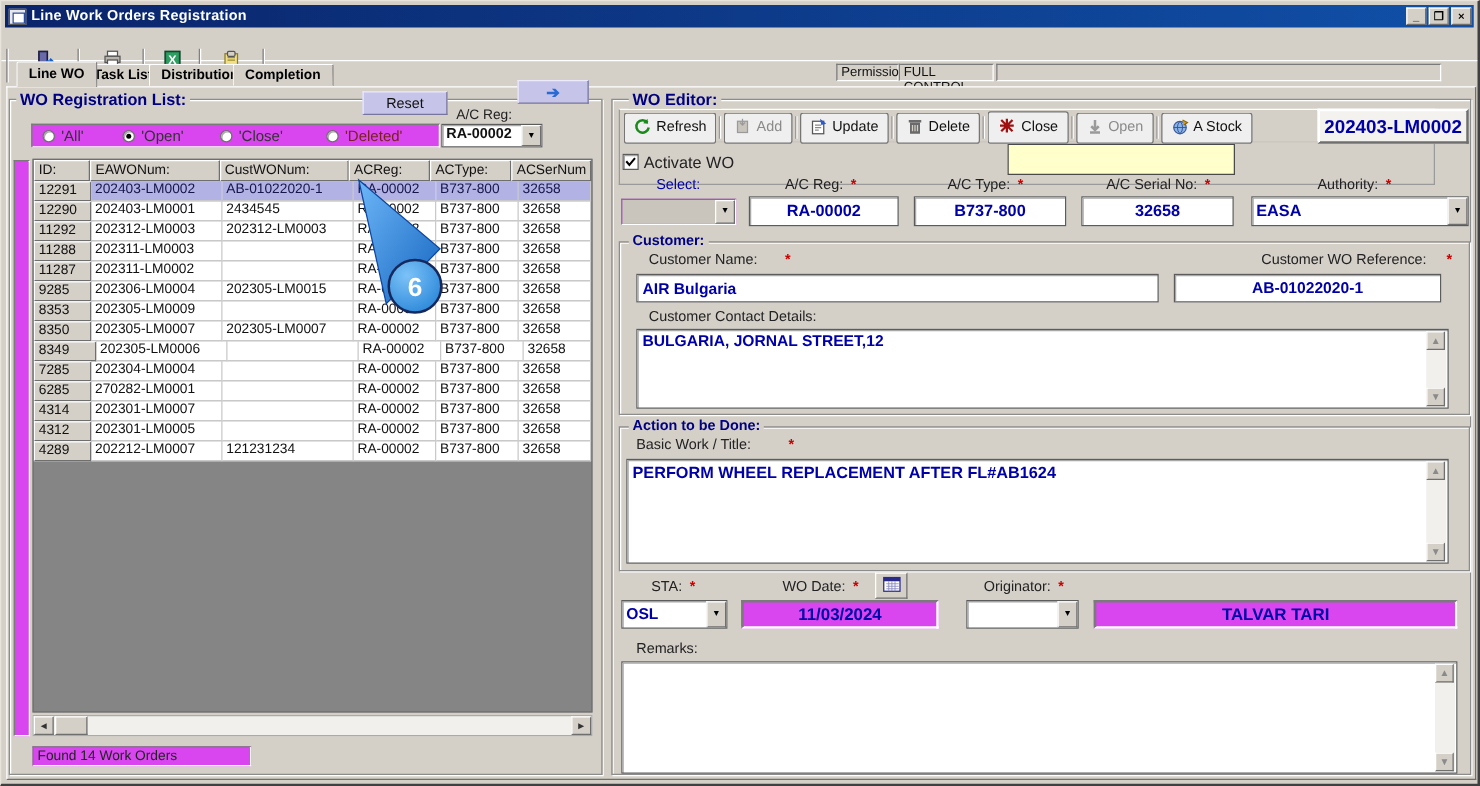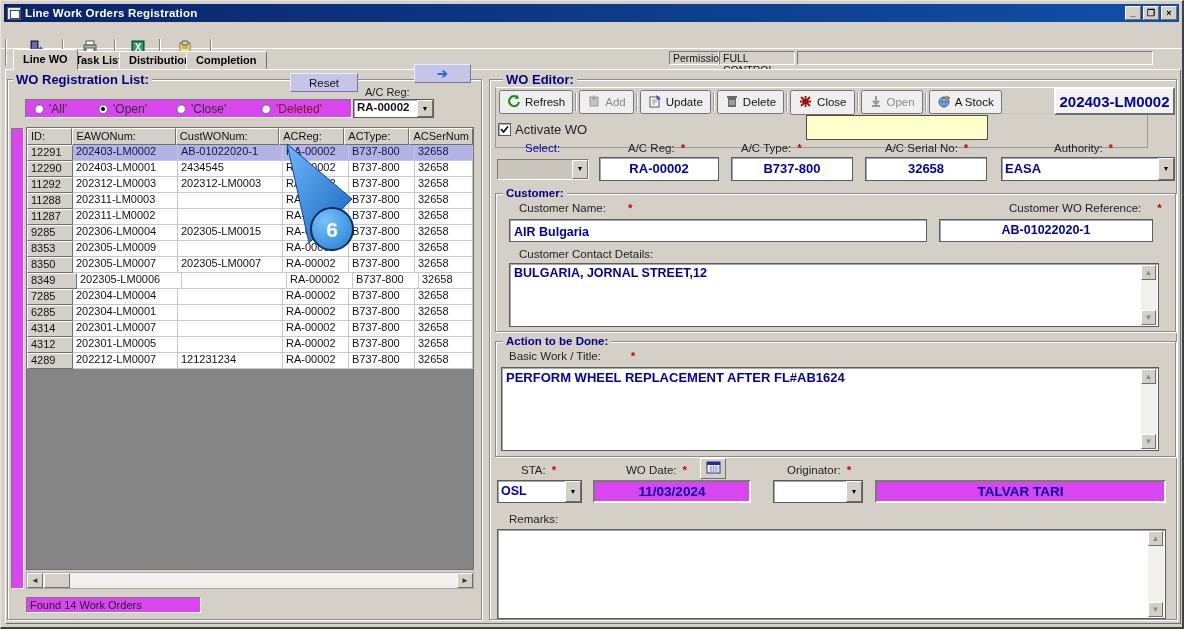--- a/index.html
+++ b/index.html
@@ -275,21 +275,21 @@
         <div class="trow">
           <span class="idc" style="width: 46px;">7285</span>
           <span class="dc" style="width: 105px;">202304-LM0004</span>
           <span class="dc" style="width: 105px;"></span>
           <span class="dc" style="width: 66px;">RA-00002</span>
           <span class="dc" style="width: 66px;">B737-800</span>
           <span class="dc" style="flex: 1 1 0%;">32658</span>
         </div>
         <div class="trow">
           <span class="idc" style="width: 46px;">6285</span>
-          <span class="dc" style="width: 105px;">202304-LM0001</span>
+          <span class="dc" style="width: 105px;">270282-LM0001</span>
           <span class="dc" style="width: 105px;"></span>
           <span class="dc" style="width: 66px;">RA-00002</span>
           <span class="dc" style="width: 66px;">B737-800</span>
           <span class="dc" style="flex: 1 1 0%;">32658</span>
         </div>
         <div class="trow">
           <span class="idc" style="width: 46px;">4314</span>
           <span class="dc" style="width: 105px;">202301-LM0007</span>
           <span class="dc" style="width: 105px;"></span>
           <span class="dc" style="width: 66px;">RA-00002</span>
@@ -400,21 +400,21 @@
           <path d="M2 5 L4.5 8 L9 2.5" stroke="#000" stroke-width="1.6" fill="none"></path>
         </svg>
     </span>
     <span class="lbl" style="position:static;font-size:13px;color:#222;">Activate WO</span>
   </span>
   <div class="abs" style="left:805px;top:114px;width:182px;height:25px;background:#ffffcc;border:1px solid #4a4a4a;"></div>
 
   <span class="lbl" style="left:524px;top:141px;color:#0000a8;background:transparent;">
     <span>Select:</span></span>
   <span class="lbl" style="left:627px;top:141px;"><span>A/C Reg:</span><span class="req">*</span></span>
-  <span class="lbl" style="left:740px;top:141px;"><span>A/C Type:</span><span class="req">*</span></span>
+  <span class="lbl" style="left:757px;top:141px;"><span>A/C Type:</span><span class="req">*</span></span>
   <span class="lbl" style="left:884px;top:141px;"><span>A/C Serial No:</span><span class="req">*</span></span>
   <span class="lbl" style="left:1053px;top:141px;"><span>Authority:</span><span class="req">*</span></span>
 
   <div class="abs combo in" style="left:496px;top:158px;width:92px;height:21px;">
     <span class="cfield in" style="background:#c9c5bd;border:none;"></span>
     <span class="cbtn">▼</span>
   </div>
   <div class="abs field" style="left:598px;top:156px;width:120px;height:24px;text-align:center;">
     <span class="blueval" style="font-size:13px;line-height:22px;">RA-00002</span>
   </div>

